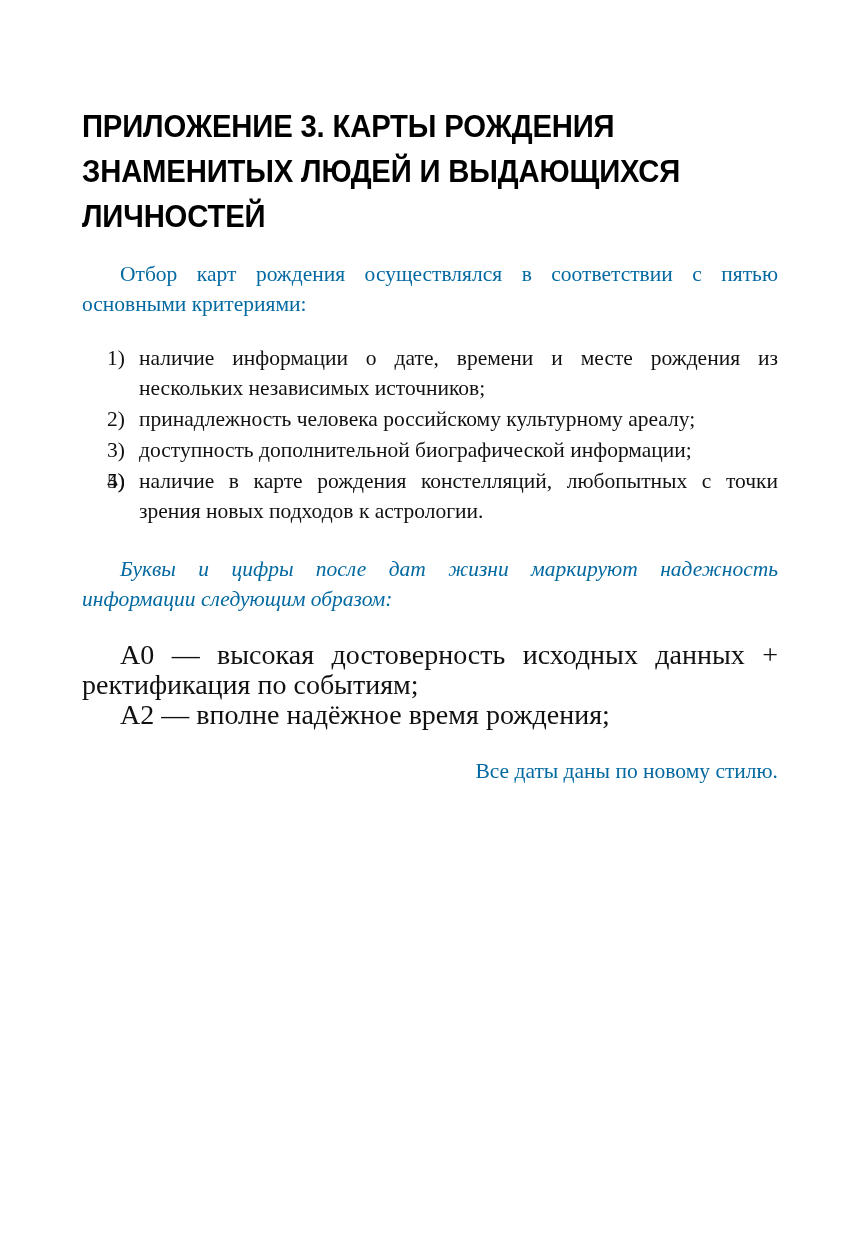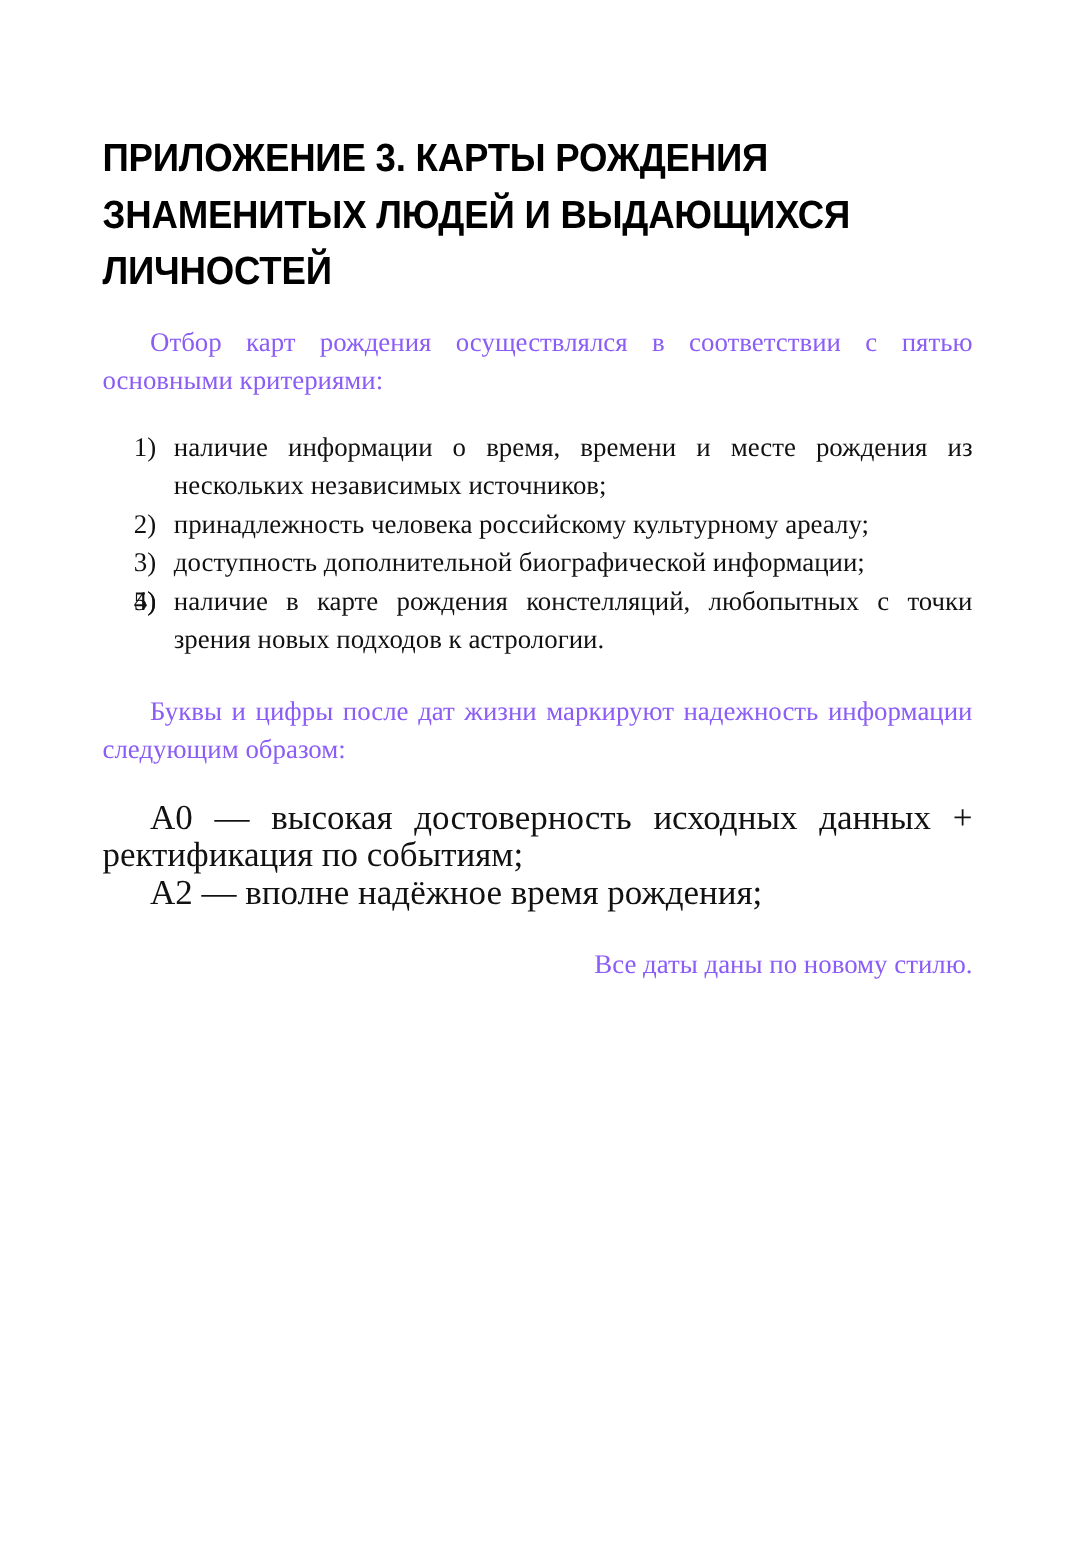--- a/index.html
+++ b/index.html
@@ -37,21 +37,21 @@
     transform: scaleX(0.93);
     transform-origin: left top;
     width: 107.5%;
   }
 
   
   .body-text {
     font-family: "Liberation Serif", "DejaVu Serif", serif;
     font-size: 21.5px;
     line-height: 30px;
-    color: #8b5cf6;
+    color: #0369a1;
     text-align: justify;
     text-justify: inter-word;
     margin: 0;
   }
   .para {
     text-indent: 38px;
     margin: 0;
   }
 
   .intro-para {
@@ -81,21 +81,21 @@
     top: 0;
     width: 32px;
     text-align: left;
     font-family: "Liberation Serif", "DejaVu Serif", serif;
     font-size: 21.5px;
     line-height: 30px;
   }
   ol.criteria > li:last-child { text-align: justify; }
 
   
-  .gap-before { margin-top: 28px; }
+  .gap-before { margin-top: 28px; font-style: italic; }
 
   .defs {
     margin-top: 26px;
   }
   .defs .def-line {
     font-family: "Liberation Serif", "DejaVu Serif", serif;
     font-size: 28px;
     line-height: 30px;
     color: #111111;
     text-align: justify;
@@ -121,21 +121,21 @@
       <span>ПРИЛОЖЕНИЕ 3. КАРТЫ РОЖДЕНИЯ</span><br>
       <span>ЗНАМЕНИТЫХ ЛЮДЕЙ И ВЫДАЮЩИХСЯ</span><br>
       <span>ЛИЧНОСТЕЙ</span>
     </h1>
 
     <p class="body-text para intro-para">Отбор карт рождения осуществлялся в соответствии с пятью основными критериями:</p>
 
     <ol class="criteria">
       <li>
         <span class="marker">1)</span>
-        <span>наличие информации о время, времени и месте рождения из нескольких независимых источников;</span>
+        <span>наличие информации о дате, времени и месте рождения из нескольких независимых источников;</span>
       </li>
       <li>
         <span class="marker">2)</span>
         <span>принадлежность человека российскому культурному ареалу;</span>
       </li>
       <li>
         <span class="marker">3)</span>
         <span>доступность дополнительной биографической информации;</span>
       </li>
       <li>

